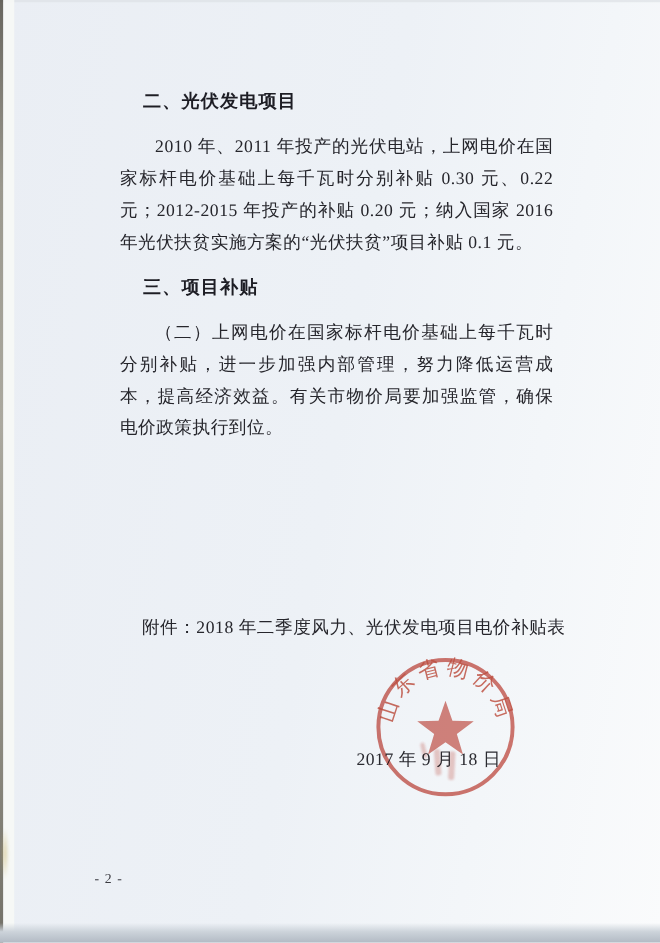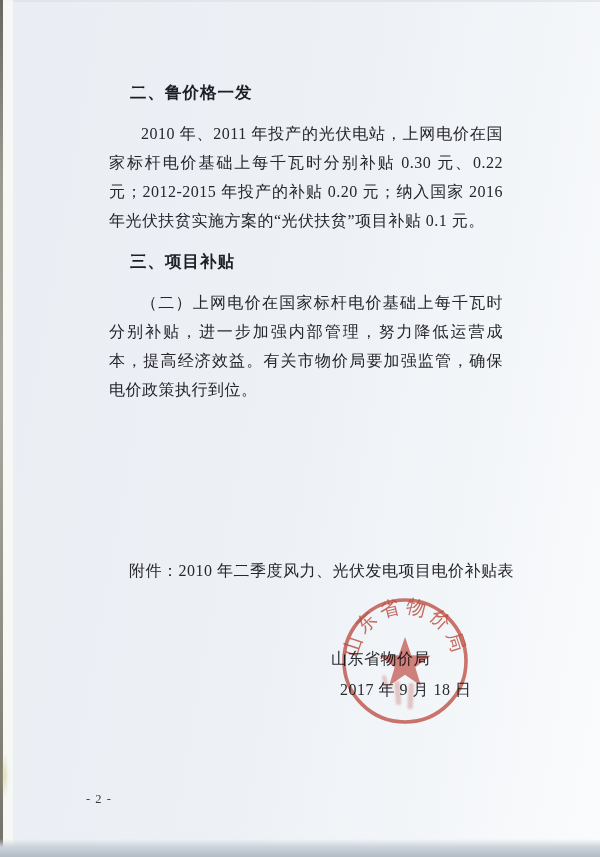--- a/index.html
+++ b/index.html
@@ -29,47 +29,46 @@
   }
   .content p.paragraph{
     margin:12px;font-size:16px;line-height:29px;letter-spacing:.5px;
     text-align:justify;text-indent:2em;color:#26262c;
   }
   .attachment{
     position:absolute;left:97px;top:556px;width:440px;
     font-size:16px;line-height:29px;text-indent:2em;letter-spacing:.5px;color:#26262c;
   }
   .sig-org{position:absolute;left:331px;top:649px;font-size:16px;letter-spacing:.5px;color:#2a2a30;z-index:2;}
-  .sig-date{position:absolute;left:340px;top:680px;font-size:16px;letter-spacing:.5px;color:#2a2a30;z-index:2;}
+  .sig-date{position:absolute;left:324px;top:680px;font-size:16px;letter-spacing:.5px;color:#2a2a30;z-index:2;}
   .page-number{position:absolute;left:86px;top:792px;font-size:12.5px;letter-spacing:1px;color:#3a3a40;}
 
   
   .seal{position:absolute;left:335px;top:591px;width:140px;height:140px;z-index:3;
     mix-blend-mode:multiply;opacity:.92;}
 </style>
 </head>
 <body>
 
 <div class="page">
   <div class="edge-top"></div>
   <div class="edge-left-dark"></div>
   <div class="edge-left-light"></div>
   <div class="edge-smudge"></div>
   <div class="edge-bottom"></div>
 
   <main class="content" id="sections">
-      <h2 class="heading">二、鲁价格一发</h2>
+      <h2 class="heading">二、光伏发电项目</h2>
       <p class="paragraph">2010 年、2011 年投产的光伏电站，上网电价在国家标杆电价基础上每千瓦时分别补贴 0.30 元、0.22 元；2012-2015 年投产的补贴 0.20 元；纳入国家 2016 年光伏扶贫实施方案的“光伏扶贫”项目补贴 0.1 元。</p>
       <h2 class="heading">三、项目补贴</h2>
       <p class="paragraph">（二）上网电价在国家标杆电价基础上每千瓦时分别补贴，进一步加强内部管理，努力降低运营成本，提高经济效益。有关市物价局要加强监管，确保电价政策执行到位。</p>
     </main>
 
-  <div class="attachment">附件：2010 年二季度风力、光伏发电项目电价补贴表</div>
+  <div class="attachment">附件：2018 年二季度风力、光伏发电项目电价补贴表</div>
 
-  <div class="sig-org">山东省物价局</div>
   <div class="sig-date">2017 年 9 月 18 日</div>
 
   <svg class="seal" viewBox="0 0 140 140" xmlns="http://www.w3.org/2000/svg">
     <defs>
       <path id="arcPath" d="M 22,70 A 48,48 0 0 1 118,70" fill="none"></path>
       <filter id="inkblur">
           <feGaussianBlur stdDeviation="0.4"></feGaussianBlur>
         </filter>
       <filter id="smear">
           <feGaussianBlur stdDeviation="1.2"></feGaussianBlur>

